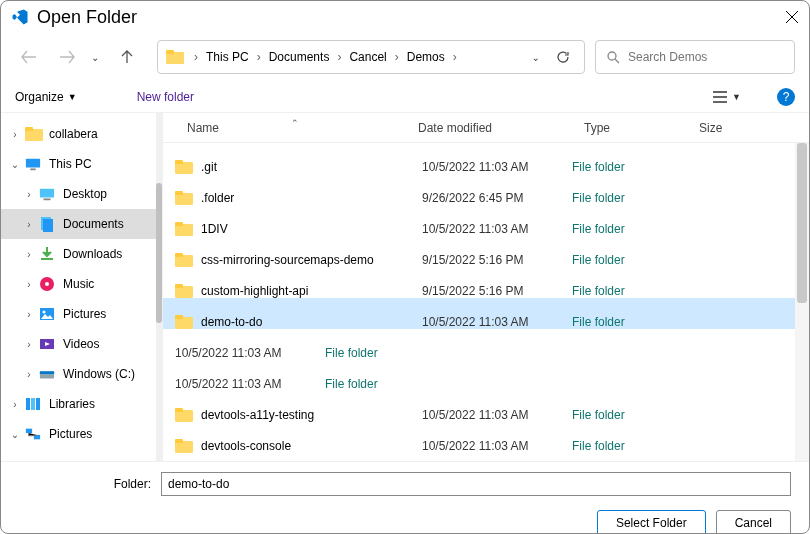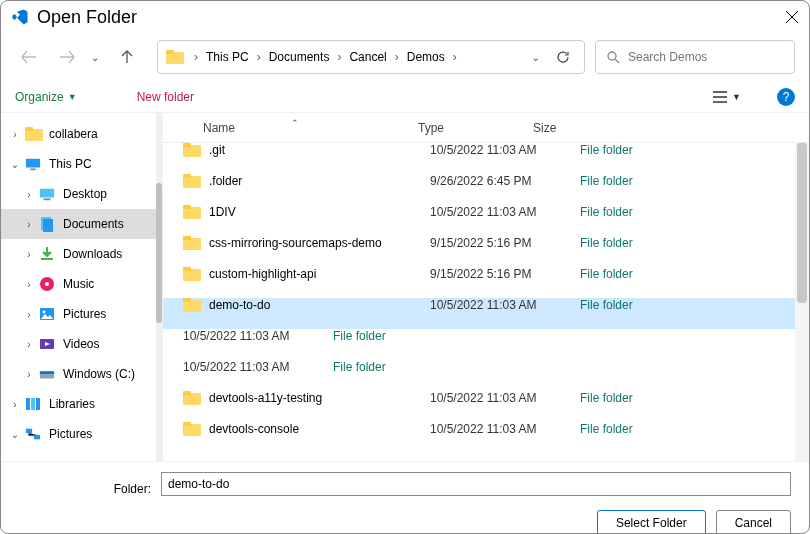--- a/index.html
+++ b/index.html
@@ -14,55 +14,55 @@
 .nav-caret { width: 12px; font-size: 10px; color: #444; }
 .address { flex: 1; display: flex; align-items: center; border: 1px solid #ccc; border-radius: 4px; height: 34px; padding: 0 8px; gap: 4px; margin-left: 6px; }
 .address .folder-glyph { margin-right: 4px; }
 .crumb { padding: 0 2px; }
 .crumb-sep { color: #666; padding: 0 2px; }
 .address-caret { margin-left: auto; font-size: 10px; color: #444; padding: 0 6px; }
 .refresh { padding: 0 6px; color: #444; }
 .search { width: 200px; border: 1px solid #ccc; border-radius: 4px; height: 34px; display: flex; align-items: center; padding: 0 10px; gap: 8px; color: #666; }
 .search input { border: none; outline: none; font-size: 12px; flex: 1; color: #666; }
 .toolbar { display: flex; align-items: center; height: 32px; padding: 0 14px; gap: 24px; border-bottom: 1px solid #f0f0f0; }
-.org-btn { color: #15803d; display: flex; align-items: center; gap: 4px; }
-.newfolder-btn { color: #be185d; padding-left: 36px; }
+.org-btn { color: #000000; display: flex; align-items: center; gap: 4px; }
+.newfolder-btn { color: #4c1d95; padding-left: 36px; }
 .toolbar-spacer { flex: 1; }
 .view-btn { display: flex; align-items: center; gap: 4px; color: #333; }
 .help-icon { width: 18px; height: 18px; background: #0078d4; color: #fff; border-radius: 50%; display: flex; align-items: center; justify-content: center; font-size: 12px; margin-left: 12px; }
 .body { display: flex; height: 348px; }
 .tree { width: 162px; border-right: 1px solid #f0f0f0; overflow: hidden; padding-top: 6px; position: relative; }
 .tree-scroll { position: absolute; right: 0; top: 0; bottom: 0; width: 6px; background: #f0f0f0; }
 .tree-thumb { position: absolute; right: 0; top: 70px; width: 6px; height: 140px; background: #c0c0c0; border-radius: 3px; }
 .tree-item { display: flex; align-items: center; height: 30px; padding-left: 8px; gap: 4px; cursor: default; }
 .tree-item .expander { width: 12px; font-size: 10px; color: #555; display: inline-block; text-align: center; }
 .tree-item.depth-1 { padding-left: 22px; }
 .tree-item.selected { background: #ddd; }
 .tree-item .label { margin-left: 4px; }
 .ticon { width: 16px; height: 16px; display: inline-flex; align-items: center; justify-content: center; }
 .filelist { flex: 1; display: flex; flex-direction: column; position: relative; }
 .list-scroll { position: absolute; right: 0; top: 30px; bottom: 0; width: 14px; background: #f5f5f5; }
 .list-thumb { position: absolute; right: 2px; top: 0; width: 10px; height: 160px; background: #c8c8c8; border-radius: 3px; }
 .columns { display: flex; height: 30px; align-items: center; border-bottom: 1px solid #eee; color: #444; font-size: 12px; }
-.col-name { width: 255px; padding-left: 40px; position: relative; }
+.col-name { width: 255px; padding-left: 24px; position: relative; }
 .col-date { width: 150px; }
-.col-type { width: 115px; }
+.col-type { width: 115px; margin-left: 16px; }
 .col-size { width: 70px; }
 .sort-caret { position: absolute; left: 128px; top: -3px; font-size: 9px; color: #555; }
 .rows { flex: 1; overflow: hidden; }
-.row { display: flex; align-items: flex-start; height: 31px; padding-left: 20px; }
+.row { display: flex; align-items: flex-end; height: 31px; padding-left: 12px; }
 .row.selected { background: #cde8ff; }
 .row .rname { width: 247px; display: flex; align-items: center; gap: 8px; }
 .row .rdate { width: 150px; color: #333; }
 .row .rtype { width: 115px; color: #0f766e; }
 .folder-glyph { width: 18px; height: 14px; display: inline-block; position: relative; }
 .folder-glyph::before { content: ""; position: absolute; left: 0; top: 2px; width: 18px; height: 12px; background: #ffd968; border-radius: 1px; }
 .folder-glyph::after { content: ""; position: absolute; left: 0; top: 0; width: 8px; height: 4px; background: #ffcb3d; border-radius: 1px 1px 0 0; }
 .bottom { padding: 10px 18px; display: flex; flex-direction: column; gap: 14px; border-top: 1px solid #f0f0f0; }
-.folder-row { display: flex; align-items: flex-end; gap: 10px; }
+.folder-row { display: flex; align-items: center; gap: 10px; }
 .folder-row label { width: 132px; text-align: right; }
 .folder-row input { flex: 1; border: 1px solid #888; padding: 4px 6px; font-size: 12px; height: 24px; }
 .buttons { display: flex; justify-content: flex-end; gap: 10px; }
 .btn { border: 1px solid #888; background: #fff; padding: 5px 18px; border-radius: 3px; font-size: 12px; cursor: pointer; }
 .btn.primary { border-color: #0078d4; }
 svg { display: block; }
 </style>
 </head>
 <body>
 
@@ -248,20 +248,21 @@
         </span>
         <span class="label">Pictures</span>
       </div>
       <div class="tree-scroll">
         <div class="tree-thumb"></div>
       </div>
   </div>
   <div class="filelist">
     <div class="columns">
       <div class="col-name"><span>Name</span><span class="sort-caret">⌃</span></div>
+      <div class="col-date">Date modified</div>
       <div class="col-type">Type</div>
       <div class="col-size">Size</div>
     </div>
     <div class="rows" id="rows">
         <div class="row">
           <div class="rname">
             <span class="folder-glyph"></span>
             <span>.git</span>
           </div>
           <div class="rdate">10/5/2022 11:03 AM</div>

